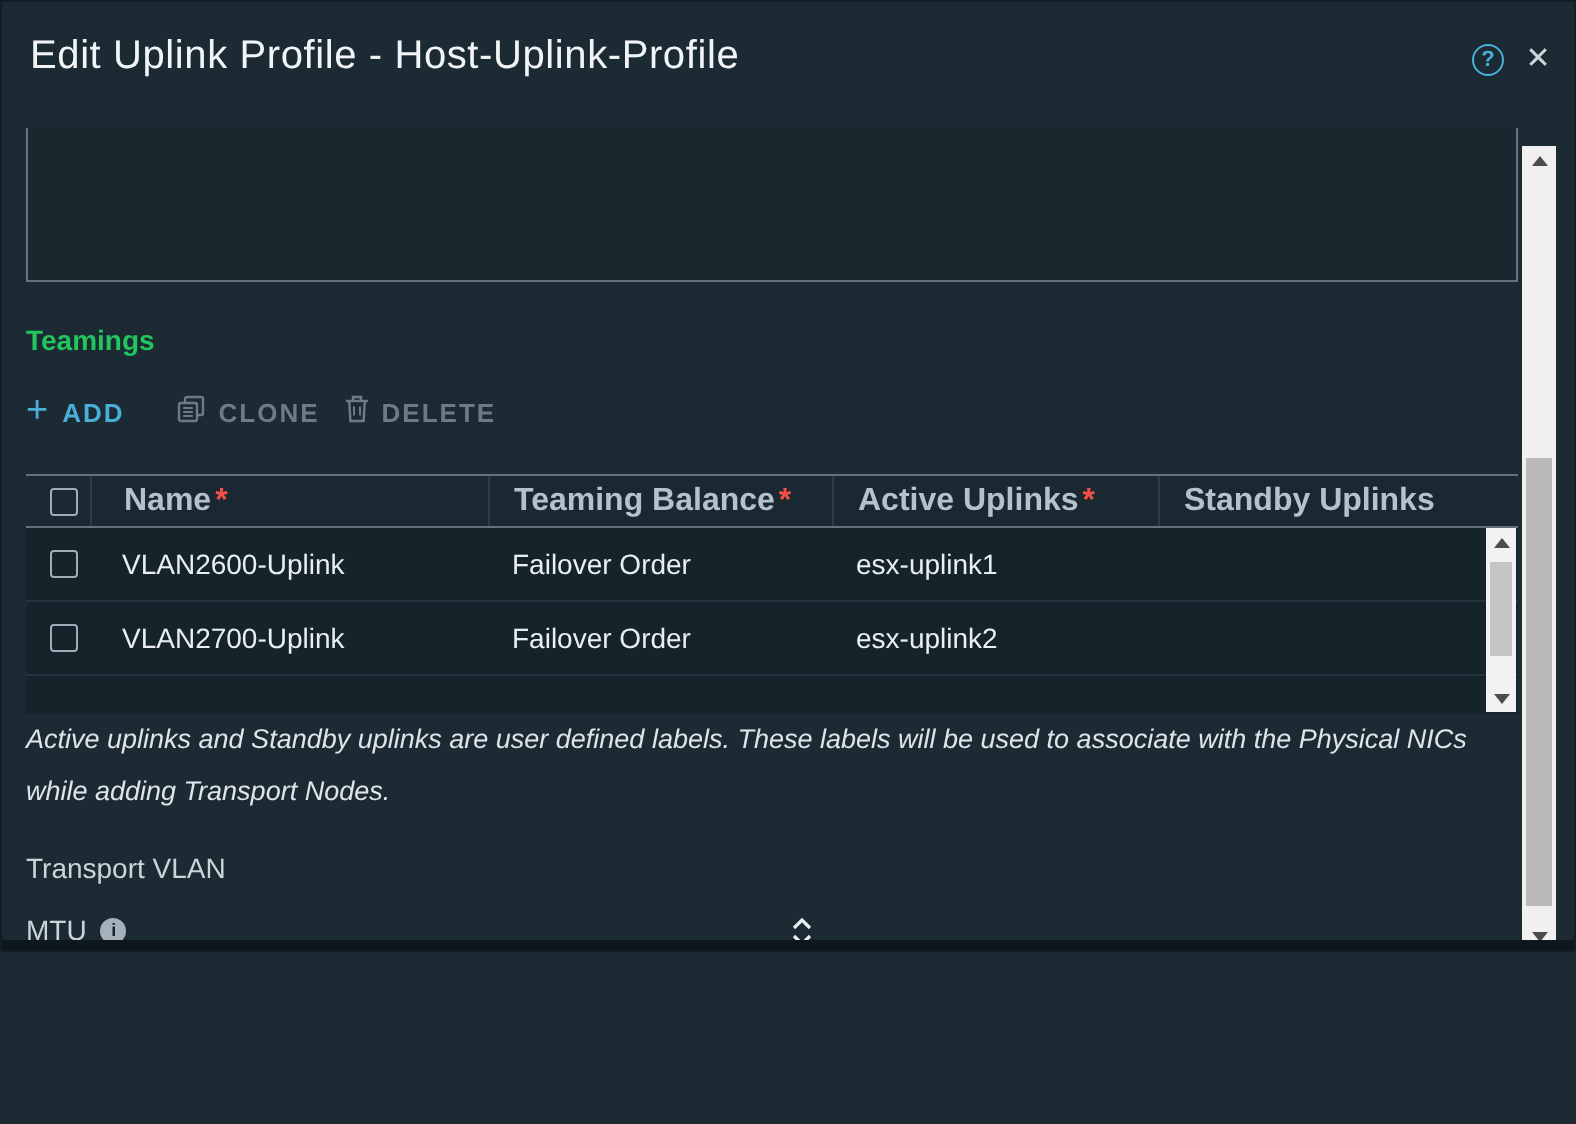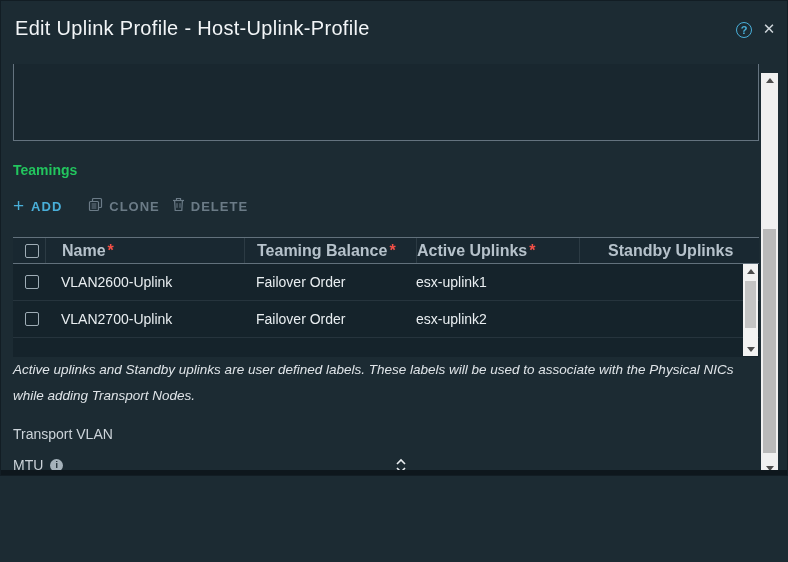--- a/index.html
+++ b/index.html
@@ -29,22 +29,22 @@
   .btn-clone { margin-right:12px; }
 
   
   .grid { position:absolute; left:12px; top:236px; width:746px; }
   .grid-header { display:flex; align-items:center; height:27px; background:#192831; border-top:1px solid #62717c; border-bottom:1px solid #62717c; }
   .hcell { font-size:16px; font-weight:700; color:#b6c2cb; display:flex; align-items:center; height:100%; }
   .hcell + .hcell { border-left:1px solid #2c3b44; }
   .col-check { width:32px; padding-left:12px; border-left:none !important; }
   .col-name { width:199px; padding-left:16px; }
   .col-policy { width:172px; padding-left:12px; }
-  .col-active { width:163px; }
-  .col-standby { flex:1; padding-left:28px; }
+  .col-active { width:163px; padding-left:12px; }
+  .col-standby { flex:1; padding-left:12px; }
   .req-star { color:#f55047; margin-left:2px; font-weight:700; }
 
   .grid-body { position:relative; height:93px; overflow:hidden; background:#15232b; }
   .grid-row { display:flex; align-items:center; height:37px; border-bottom:1px solid #26343d; font-size:14px; color:#e9eef1; cursor:pointer; }
   .grid-row .cell { overflow:hidden; white-space:nowrap; }
   .name-muted { color:#9da9b2; }
 
   .checkbox { width:14px; height:14px; border:1px solid #9fadb6; border-radius:2px; background:transparent; cursor:pointer; flex:none; }
 
   

